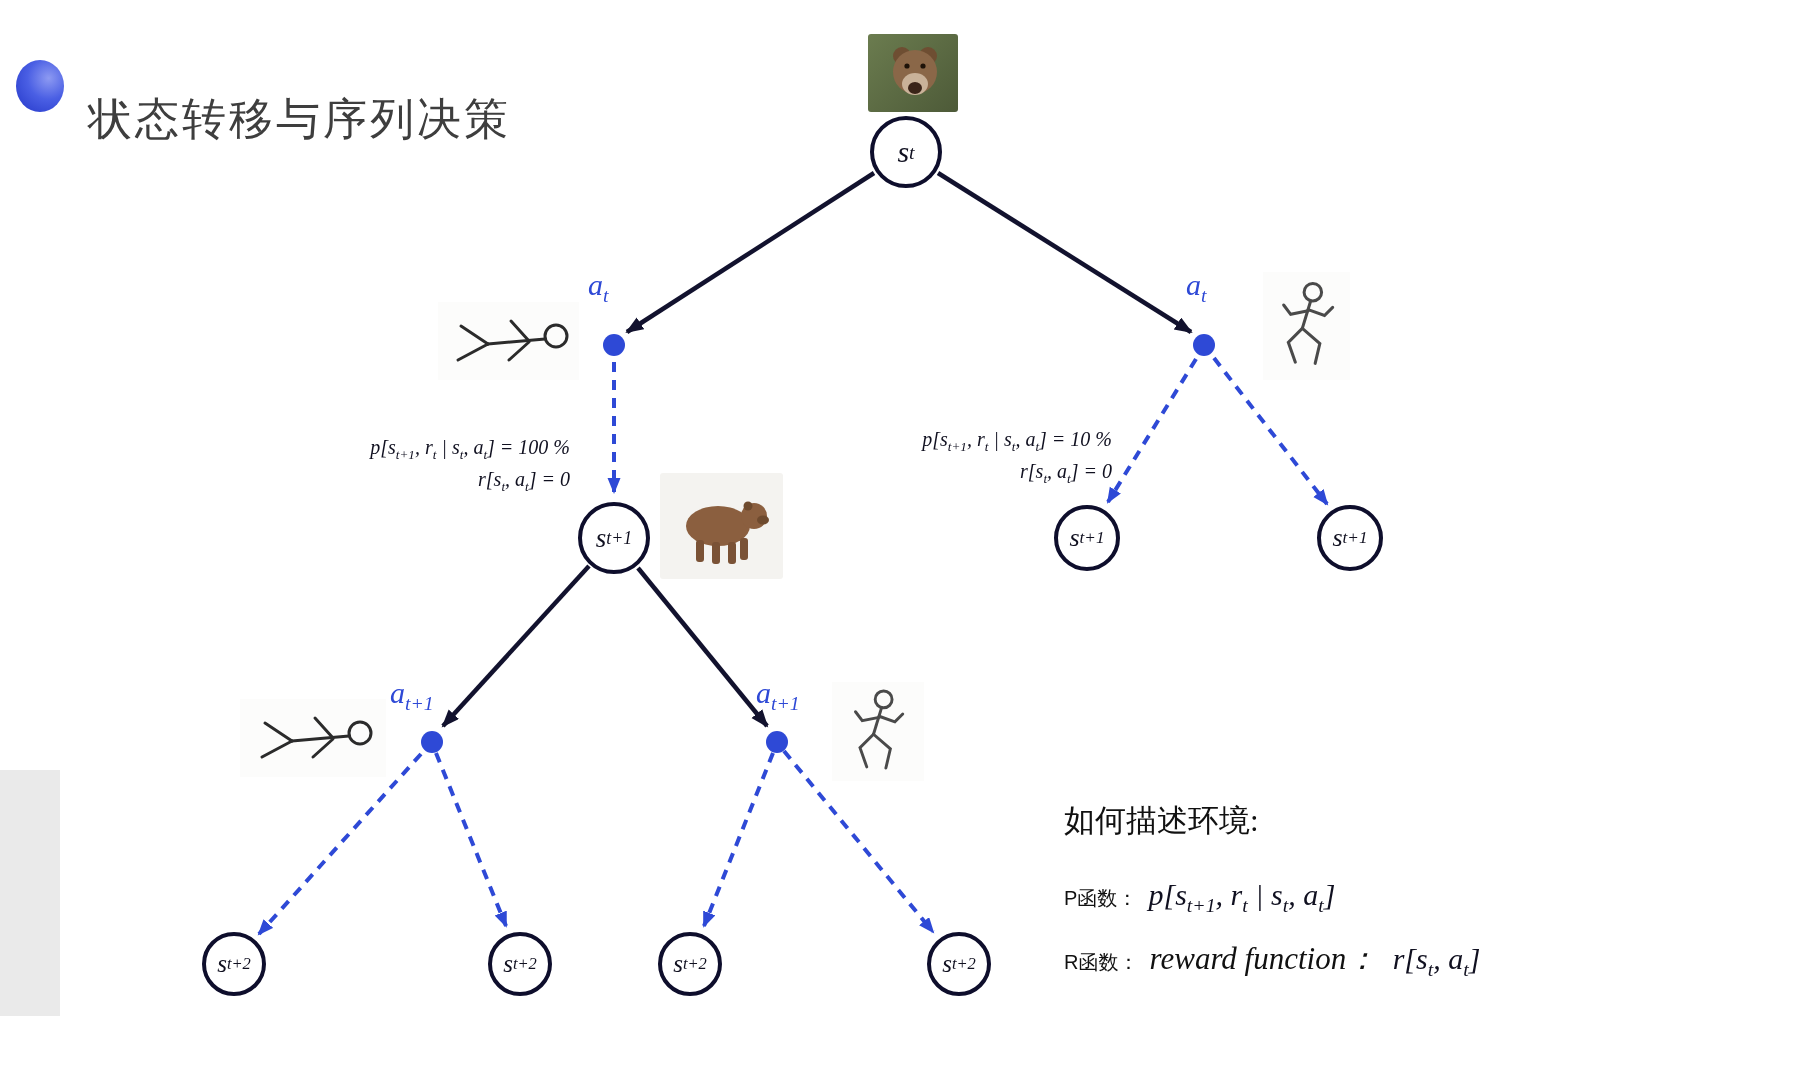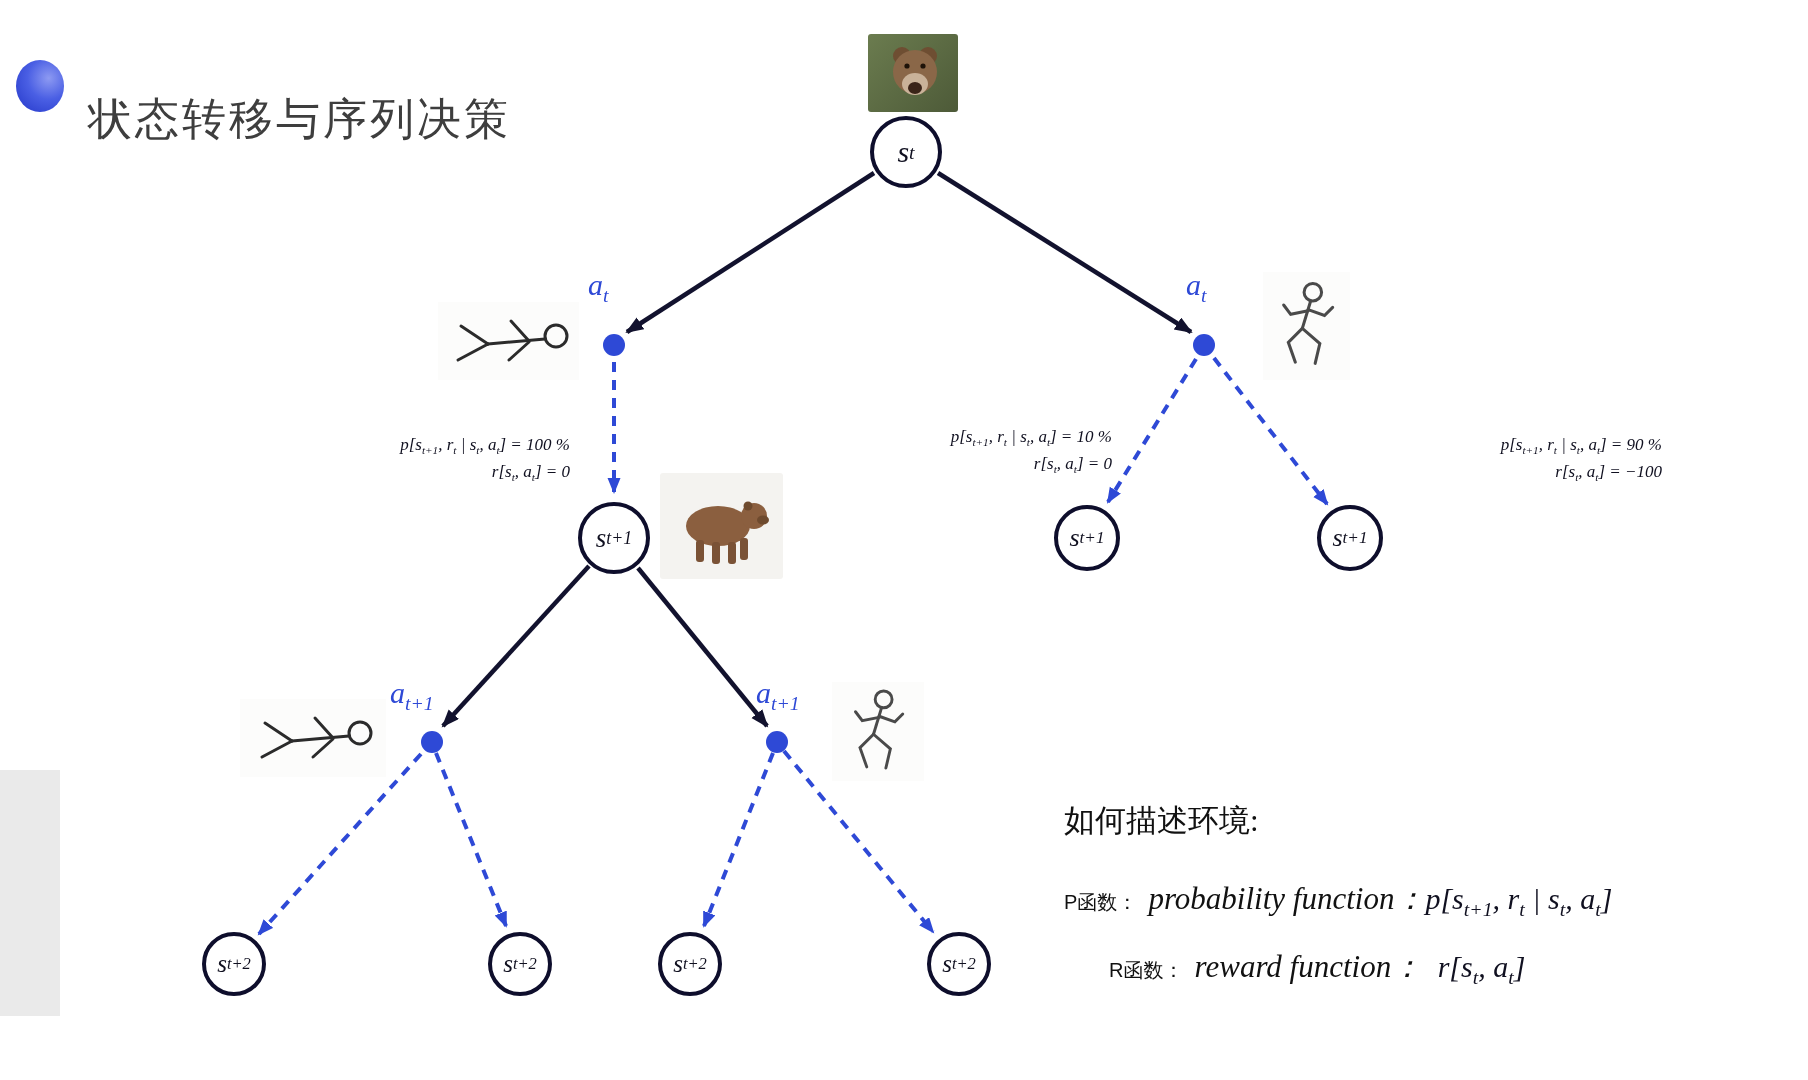--- a/index.html
+++ b/index.html
@@ -4,21 +4,21 @@
 <style>
   html,body{margin:0;padding:0;background:#ffffff;}
   .stage{position:relative;width:1808px;height:1016px;background:#ffffff;overflow:hidden;
          font-family:"Liberation Sans",sans-serif;}
   .math{font-family:"Liberation Serif",serif;font-style:italic;color:#101020;}
   .math sub{font-size:66%;line-height:0;font-style:italic;}
   .node{position:absolute;background:#ffffff;border:4px solid #0e0e2c;border-radius:50%;
         display:flex;align-items:center;justify-content:center;box-sizing:border-box;z-index:5;}
   .dot{position:absolute;border-radius:50%;background:#2e49d6;z-index:6;}
   .action-label{position:absolute;font-size:30px;color:#2e49d6;z-index:6;}
-  .eq{position:absolute;text-align:right;font-size:17px;line-height:1.58;z-index:4;}
+  .eq{position:absolute;text-align:right;font-size:20px;line-height:1.58;z-index:4;}
   .edges{position:absolute;left:0;top:0;z-index:3;}
   .imgbox{position:absolute;display:flex;align-items:center;justify-content:center;z-index:2;}
   .title-text{position:absolute;left:88px;top:90px;font-size:44px;color:#3e3e3e;
               letter-spacing:3px;z-index:7;}
   .deco-ball{position:absolute;left:16px;top:60px;width:48px;height:52px;border-radius:50%;
              background:radial-gradient(circle at 68% 35%, #8d9af2 0%, #4a5fe4 45%, #2336c8 100%);z-index:7;}
   .deco-strip{position:absolute;left:0;top:770px;width:60px;height:310px;background:#eaeaea;z-index:1;}
   .legend{position:absolute;z-index:4;color:#111111;}
   .legend-heading{font-size:31px;font-family:Liberation Serif, serif;}
   .legend-line{display:flex;align-items:baseline;}
@@ -156,32 +156,27 @@
   <div class="action-label math" style="left:756px;top:676px;color:#2e49d6;">a<sub>t+1</sub></div>
 
   <div class="eq" style="left:186px;top:432px;width:384px;">
     <div class="math">p[s<sub>t+1</sub>, r<sub>t</sub> | s<sub>t</sub>, a<sub>t</sub>] = 100 %</div>
     <div class="math">r[s<sub>t</sub>, a<sub>t</sub>] = 0</div>
   </div>
   <div class="eq" style="left:772px;top:424px;width:340px;">
     <div class="math">p[s<sub>t+1</sub>, r<sub>t</sub> | s<sub>t</sub>, a<sub>t</sub>] = 10 %</div>
     <div class="math">r[s<sub>t</sub>, a<sub>t</sub>] = 0</div>
   </div>
-  <div class="eq" style="left:1318px;top:432px;width:344px;">
-    <div class="math">p[s<sub>t+1</sub>, r<sub>t</sub> | s<sub>t</sub>, a<sub>t</sub>] = 90 %</div>
-    <div class="math">r[s<sub>t</sub>, a<sub>t</sub>] = −100</div>
-  </div>
 
   <div class="legend" style="left:1064px;top:800px;">
     <div class="legend-heading">如何描述环境:</div>
     <div class="legend-line" style="margin-top:36px;">
       <span class="legend-prefix">P函数：  </span>
-      <span class="legend-name">probability function：</span>
       <span class="legend-formula math">p[s<sub>t+1</sub>, r<sub>t</sub> | s<sub>t</sub>, a<sub>t</sub>]</span>
     </div>
-    <div class="legend-line" style="margin-top:26px;margin-left:45px;">
+    <div class="legend-line" style="margin-top:26px;">
       <span class="legend-prefix">R函数：  </span>
       <span class="legend-name">reward function：  </span>
       <span class="legend-formula math">r[s<sub>t</sub>, a<sub>t</sub>]</span>
     </div>
   </div>
 
 </div>
 
 </body></html>

